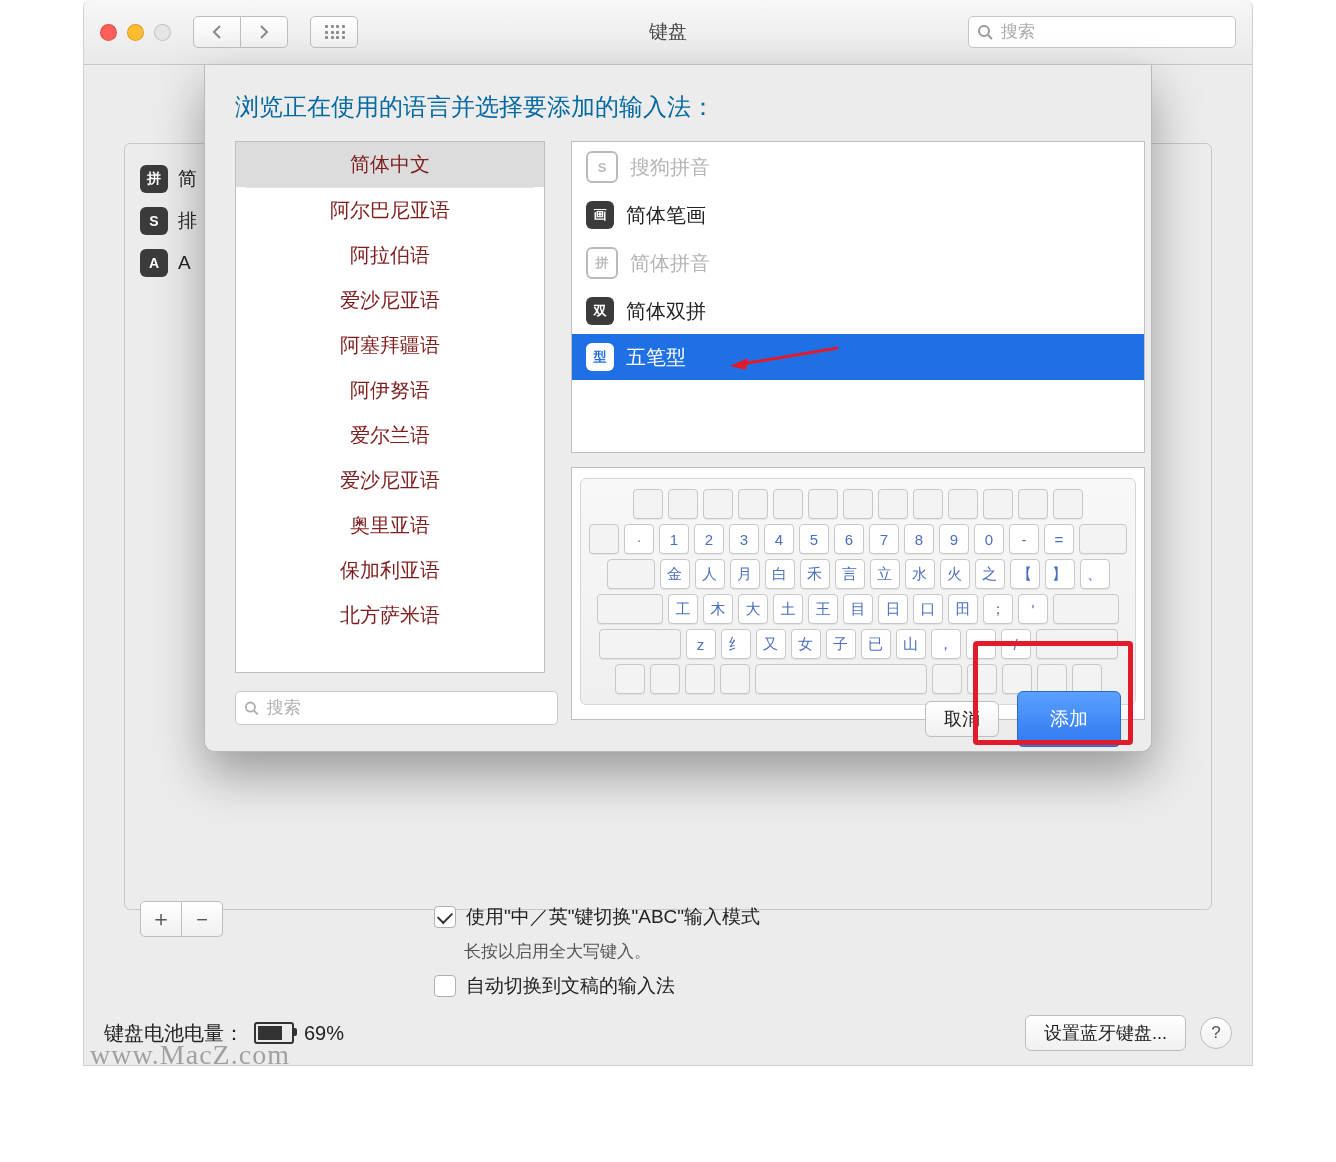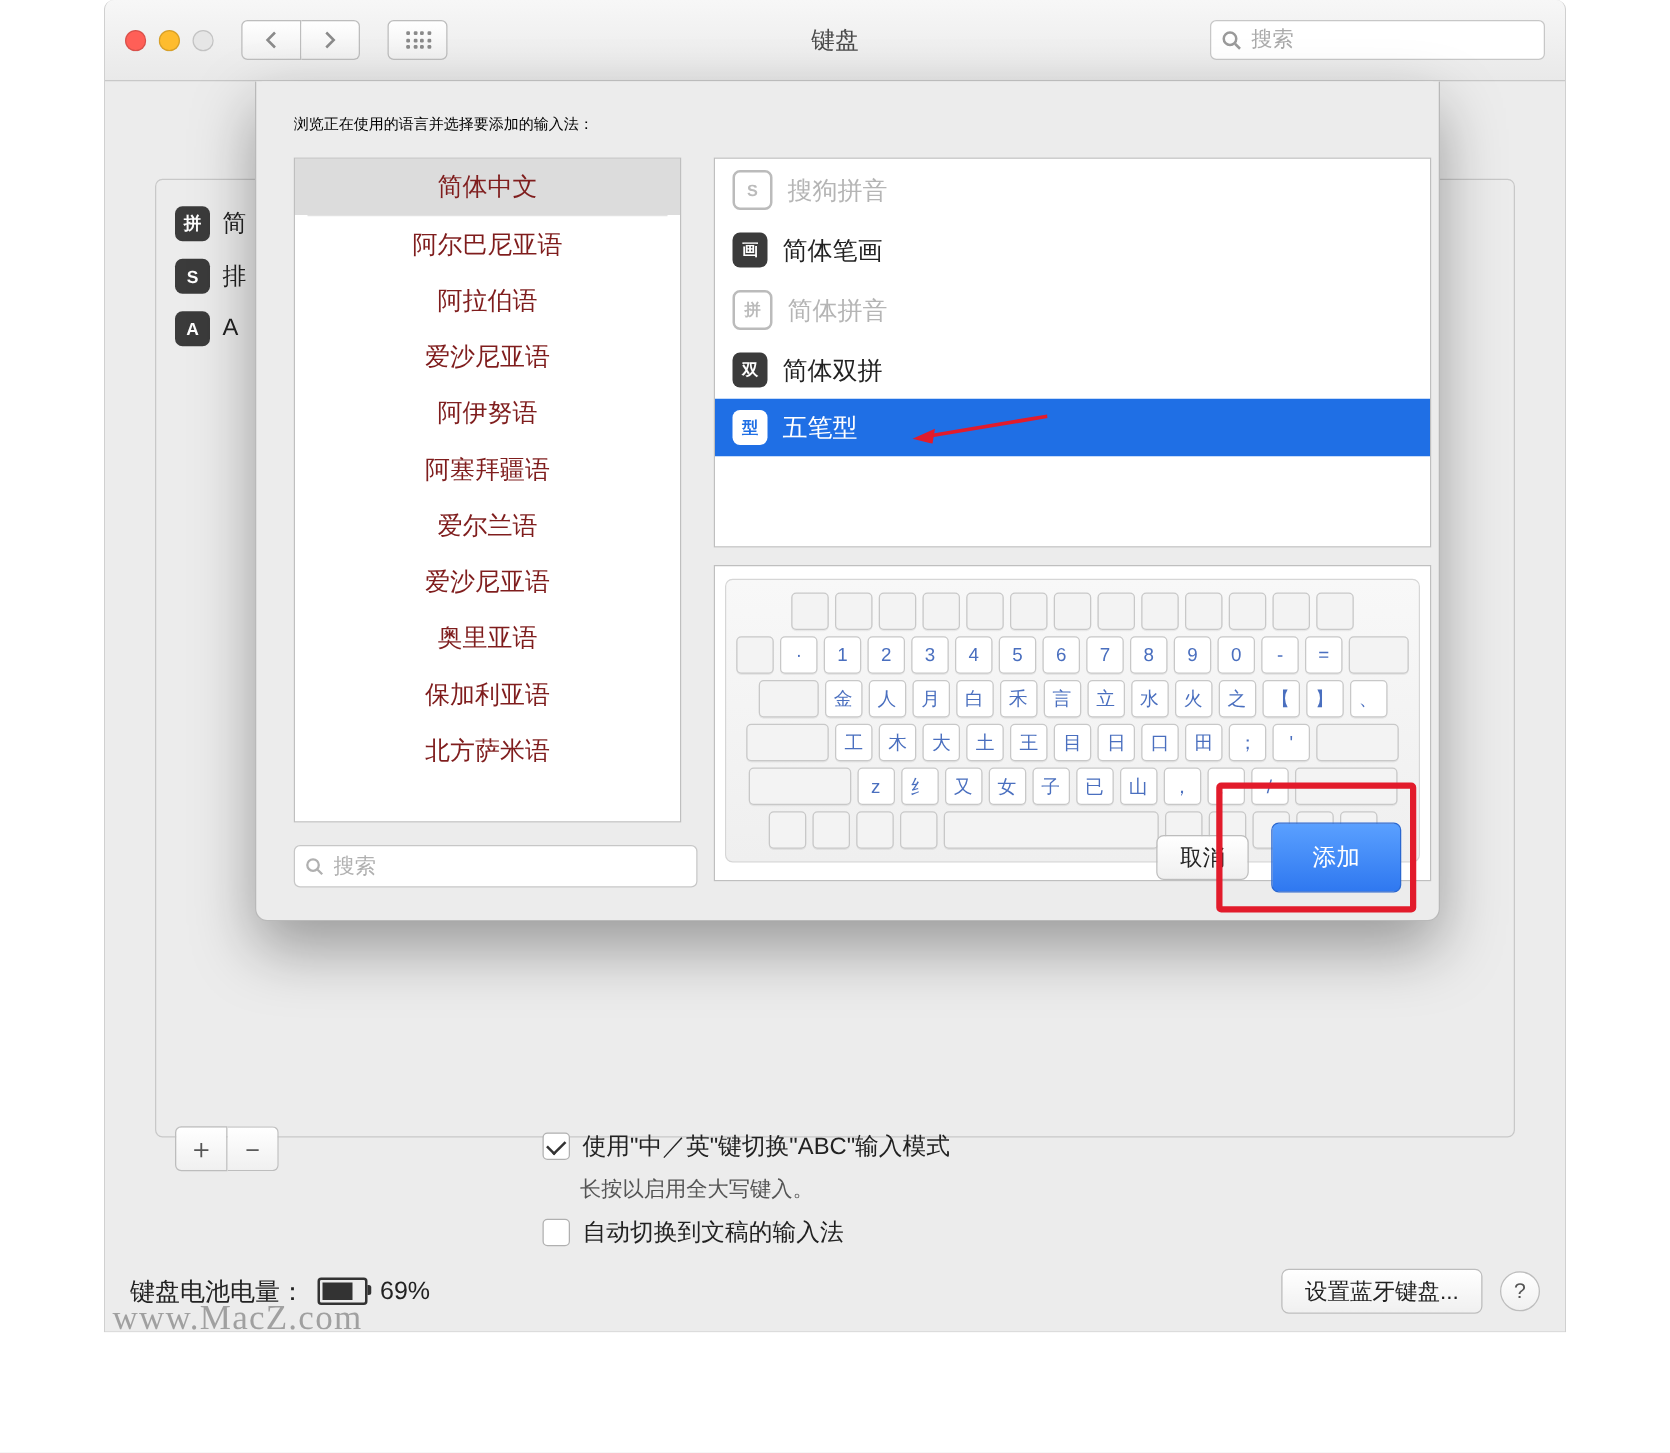--- a/index.html
+++ b/index.html
@@ -44,21 +44,21 @@
   .bottombar{position:absolute;left:20px;right:20px;bottom:14px;display:flex;align-items:center;gap:14px;font-size:20px;}
   .battery{display:inline-flex;align-items:center;gap:10px;}
   .baticon{width:36px;height:18px;border:2px solid #333;border-radius:3px;position:relative;}
   .baticon::after{content:"";position:absolute;right:-5px;top:4px;width:3px;height:8px;background:#333;border-radius:0 2px 2px 0;}
   .batfill{position:absolute;left:2px;top:2px;bottom:2px;width:68%;background:#333;}
   .btn{border:1px solid #bdbdbd;background:linear-gradient(#fff,#f0f0f0);border-radius:6px;padding:5px 18px;font-size:18px;color:#222;}
   .helpbtn{width:30px;height:30px;border:1px solid #bdbdbd;border-radius:50%;background:linear-gradient(#fff,#f0f0f0);display:flex;align-items:center;justify-content:center;font-size:17px;color:#555;}
 
   
   .sheet{position:absolute;left:120px;right:100px;top:0;background:#ececec;border:1px solid #b9b9b9;border-top:none;border-radius:0 0 10px 10px;box-shadow:0 22px 50px rgba(0,0,0,0.35);padding:22px 30px 26px;}
-  .sheet h3{margin:4px 0 18px;font-size:12px;font-weight:400;color:#000000;}
+  .sheet h3{margin:4px 0 18px;font-size:24px;font-weight:400;color:#0369a1;}
   .cols{display:flex;gap:26px;}
   .col{flex:1;display:flex;flex-direction:column;}
   .listbox{border:1px solid #bfbfbf;background:#fff;height:530px;overflow:hidden;}
   .lrow{padding:9px 14px;font-size:20px;color:#7f1d1d;border-bottom:0 solid transparent;text-align:center;}
   .lrow.head{background:#dcdcdc;}
   .lrow.sep{height:1px;padding:0;margin:0 10px;background:#e2e2e2;}
   .imerow{display:flex;align-items:center;gap:12px;padding:9px 14px;font-size:20px;}
   .imerow.dis{color:#b5b5b5;}
   .imerow.sel{background:#1f6fe5;color:#fff;}
   .imeicon{width:28px;height:28px;border-radius:6px;background:#3b3b3b;color:#fff;display:flex;align-items:center;justify-content:center;font-size:13px;font-weight:600;flex:none;}
@@ -72,21 +72,21 @@
   .krow{display:flex;gap:5px;justify-content:center;}
   .key{height:28px;min-width:28px;border:1px solid #c8c8c8;border-radius:4px;background:#fff;display:flex;align-items:center;justify-content:center;font-size:15px;color:#4a6fbf;box-shadow:0 1px 0 rgba(0,0,0,0.06);}
   .key.blank{color:transparent;background:#f3f3f3;}
   .key.wide{min-width:46px;}
   .key.xwide{min-width:64px;}
 
   .sheetsearch{margin-top:18px;width:305px;height:32px;border:1px solid #c7c7c7;border-radius:5px;background:#fff;display:flex;align-items:center;padding:0 8px;gap:6px;color:#9a9a9a;}
   .sheetsearch input{border:none;outline:none;background:transparent;font-size:17px;width:100%;}
   .sheetsearch input::placeholder{color:#b0b0b0;}
 
-  .sheetbtns{position:absolute;right:30px;bottom:22px;display:flex;gap:18px;align-items:center;text-align:right;}
+  .sheetbtns{position:absolute;right:30px;bottom:4px;display:flex;gap:18px;align-items:center;text-align:right;}
   .btn.primary{background:linear-gradient(#5aa0ff,#2f78f0);color:#fff;border:1px solid #2a67d0;padding:14px 32px;font-size:19px;}
   .redbox{position:absolute;right:18px;bottom:6px;width:150px;height:94px;border:5px solid #e21b2b;border-radius:4px;pointer-events:none;}
 
   .watermark{position:absolute;left:6px;bottom:-6px;font-size:28px;color:rgba(120,120,120,0.65);font-family:Georgia,serif;letter-spacing:1px;pointer-events:none;}
 </style>
 </head>
 <body>
 
 <div class="window">
 
@@ -188,22 +188,22 @@
       <h3>浏览正在使用的语言并选择要添加的输入法：</h3>
 
       <div class="cols">
         <div class="col" style="max-width:310px;">
           <div class="listbox" id="lang-list">
               <div class="lrow head">简体中文</div>
               <div class="lrow sep"></div>
               <div class="lrow">阿尔巴尼亚语</div>
               <div class="lrow">阿拉伯语</div>
               <div class="lrow">爱沙尼亚语</div>
+              <div class="lrow">阿塞拜疆语</div>
               <div class="lrow">阿伊努语</div>
-              <div class="lrow">阿塞拜疆语</div>
               <div class="lrow">爱尔兰语</div>
               <div class="lrow">爱沙尼亚语</div>
               <div class="lrow">奥里亚语</div>
               <div class="lrow">保加利亚语</div>
               <div class="lrow">北方萨米语</div>
             </div>
           <div class="sheetsearch">
             <svg width="16" height="16" viewBox="0 0 16 16">
                 <circle cx="7" cy="7" r="5" fill="none" stroke="#b0b0b0" stroke-width="2"></circle>
                 <path d="M11 11l4 4" stroke="#b0b0b0" stroke-width="2"></path>

